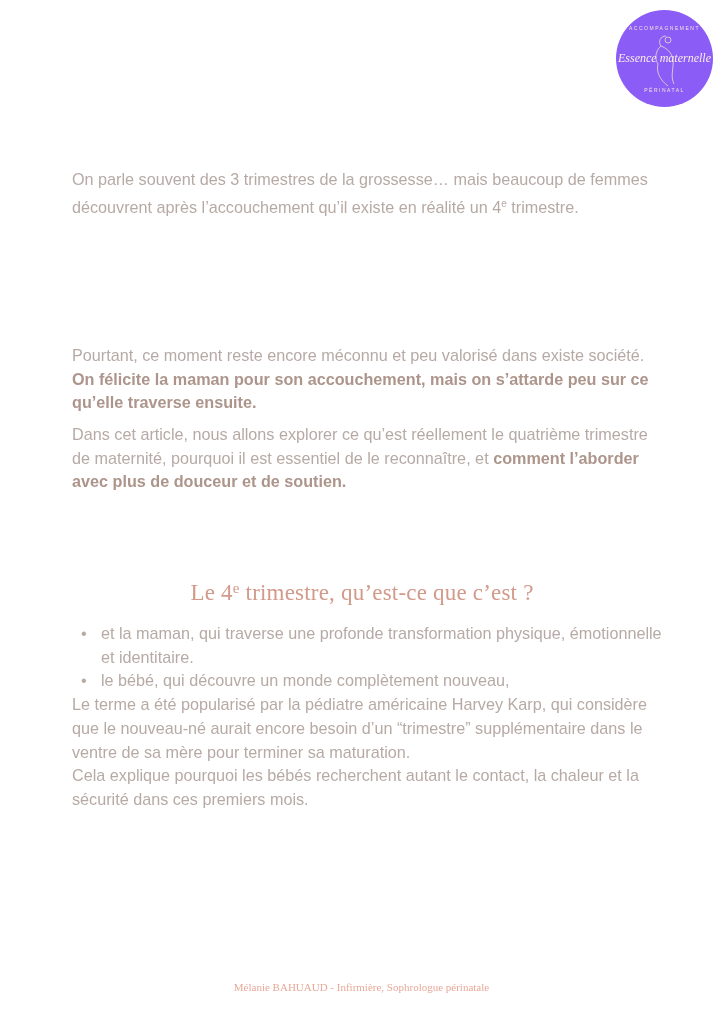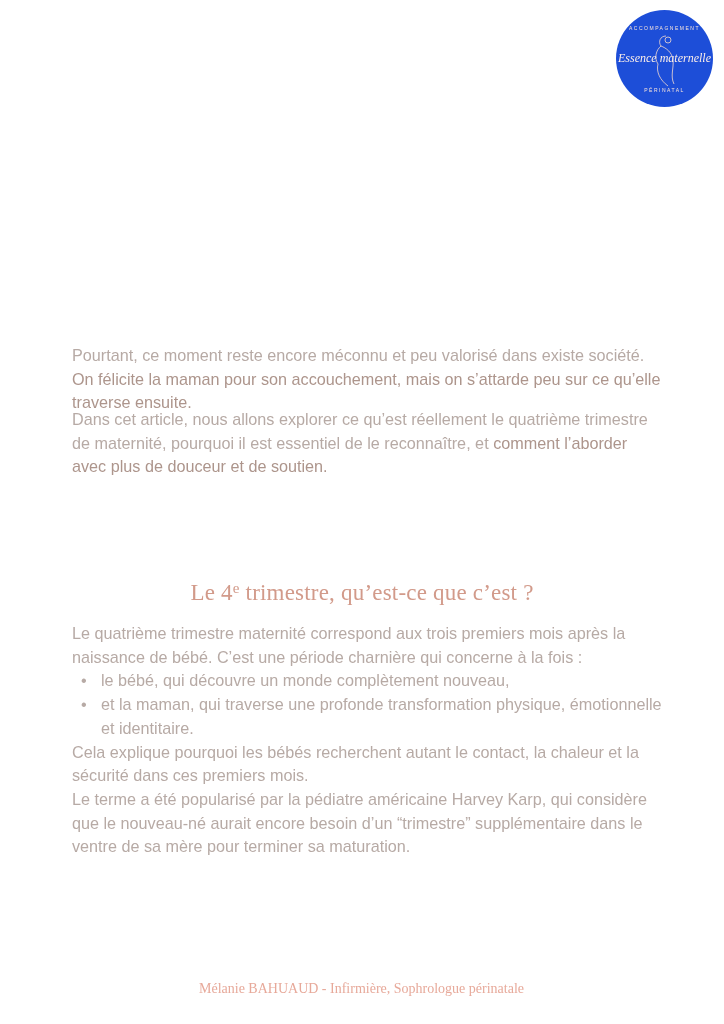--- a/index.html
+++ b/index.html
@@ -1,75 +1,75 @@
 <!DOCTYPE html>
 <html><head>
   <meta charset="utf-8">
   <style>
     html, body { margin: 0; padding: 0; background: #ffffff; }
     body { width: 724px; height: 1024px; position: relative; overflow: hidden; font-family: "Liberation Sans", "DejaVu Sans", sans-serif; }
     .logo {
       position: absolute; left: 616px; top: 10px; width: 97px; height: 97px; border-radius: 50%;
-      background: #1d4ed8; display: flex; align-items: center; justify-content: center; flex-direction: column;
+      background: #8b5cf6; display: flex; align-items: center; justify-content: center; flex-direction: column;
     }
     .logo .arc-top { position: absolute; top: 15px; width: 100%; text-align: center; font-size: 5px; letter-spacing: 1.5px; color: #f6e3dc; font-family: "Liberation Sans", sans-serif; }
     .logo .arc-bottom { position: absolute; bottom: 14px; width: 100%; text-align: center; font-size: 5px; letter-spacing: 1.5px; color: #f6e3dc; font-family: "Liberation Sans", sans-serif; }
     .logo .script { font-family: "Liberation Serif", "DejaVu Serif", serif; font-style: italic; font-size: 12px; color: #fbeee9; z-index: 2; }
     .logo svg { position: absolute; left: 30px; top: 22px; }
 
     .content { position: absolute; left: 72px; width: 590px; color: #b7aaa5; font-size: 16.2px; line-height: 23.7px; }
     .content p { margin: 0; }
-    .content b { color: #ad958c; font-weight: normal; }
+    .content b { color: #ad958c; font-weight: bold; }
     #block1 { top: 168px; }
     #block2 { top: 344px; }
-    #block3 { top: 408px; }
+    #block3 { top: 423px; }
     h2 {
       position: absolute; top: 580px; left: 0; width: 724px; text-align: center; margin: 0;
       font-family: "Liberation Serif", "DejaVu Serif", serif; font-weight: normal; font-size: 23px; color: #d29a8a; letter-spacing: 0.2px;
     }
     h2 sup { font-size: 15px; vertical-align: 7px; }
     #block4 { top: 622px; }
     ul { margin: 0; padding: 0; list-style: none; }
     ul li { position: relative; padding-left: 29px; }
     ul li::before { content: "•"; position: absolute; left: 9px; color: #b7aaa5; }
     .footer {
       position: absolute; top: 981px; left: 0; width: 723px; text-align: center;
-      font-family: "Liberation Serif", "DejaVu Serif", serif; font-size: 14px; color: #e7a99a;
+      font-family: "Liberation Serif", "DejaVu Serif", serif; font-size: 11px; color: #e7a99a;
     }
     sup.small { font-size: 10px; vertical-align: 6px; }
   </style>
 </head>
 <body>
 
 <div class="logo">
   <span class="arc-top">ACCOMPAGNEMENT</span>
   <svg width="40" height="58" viewBox="0 0 40 58">
     <path d="M20 4 C14 4 12 10 15 14 C10 18 8 26 12 32 C10 40 14 48 22 54 M15 14 C20 16 26 20 27 28 C28 36 24 44 28 52" fill="none" stroke="#f3d9cf" stroke-width="0.8"></path>
     <circle cx="22" cy="8" r="3" fill="none" stroke="#f3d9cf" stroke-width="0.8"></circle>
   </svg>
   <span class="script">Essence maternelle</span>
   <span class="arc-bottom">PÉRINATAL</span>
 </div>
 
 <div class="content" id="block1">
+  <p><span>On parle souvent des 3 trimestres de la grossesse… mais beaucoup de femmes découvrent après l’accouchement qu’il existe en réalité un 4</span><sup class="small">e</sup><span> trimestre.</span></p>
 </div>
 
 <div class="content" id="block2">
   <p><span>Pourtant, ce moment reste encore méconnu et peu valorisé dans existe société. </span><b>On félicite la maman pour son accouchement, mais on s’attarde peu sur ce qu’elle traverse ensuite.</b></p>
 </div>
 
 <div class="content" id="block3">
   <p><span>Dans cet article, nous allons explorer ce qu’est réellement le quatrième trimestre de maternité, pourquoi il est essentiel de le reconnaître, et </span><b>comment l’aborder avec plus de douceur et de soutien.</b></p>
 </div>
 
 <h2><span>Le 4</span><sup>e</sup><span> trimestre, qu’est-ce que c’est ?</span></h2>
 
 <div class="content" id="block4">
-  <p>Le quatrième trimestre maternité correspond aux trois premiers mois après la naissance de bébé. C’est une période charnière qui concerne à la fois :</p>
   <ul>
+    <li>et la maman, qui traverse une profonde transformation physique, émotionnelle et identitaire.</li>
     <li>le bébé, qui découvre un monde complètement nouveau,</li>
-    <li>et la maman, qui traverse une profonde transformation physique, émotionnelle et identitaire.</li>
   </ul>
+  <p>Le terme a été popularisé par la pédiatre américaine Harvey Karp, qui considère que le nouveau-né aurait encore besoin d’un “trimestre” supplémentaire dans le ventre de sa mère pour terminer sa maturation.</p>
   <p>Cela explique pourquoi les bébés recherchent autant le contact, la chaleur et la sécurité dans ces premiers mois.</p>
-  <p>Le terme a été popularisé par la pédiatre américaine Harvey Karp, qui considère que le nouveau-né aurait encore besoin d’un “trimestre” supplémentaire dans le ventre de sa mère pour terminer sa maturation.</p>
 </div>
 
 <div class="footer">Mélanie BAHUAUD - Infirmière, Sophrologue périnatale</div>
 
 </body></html>

